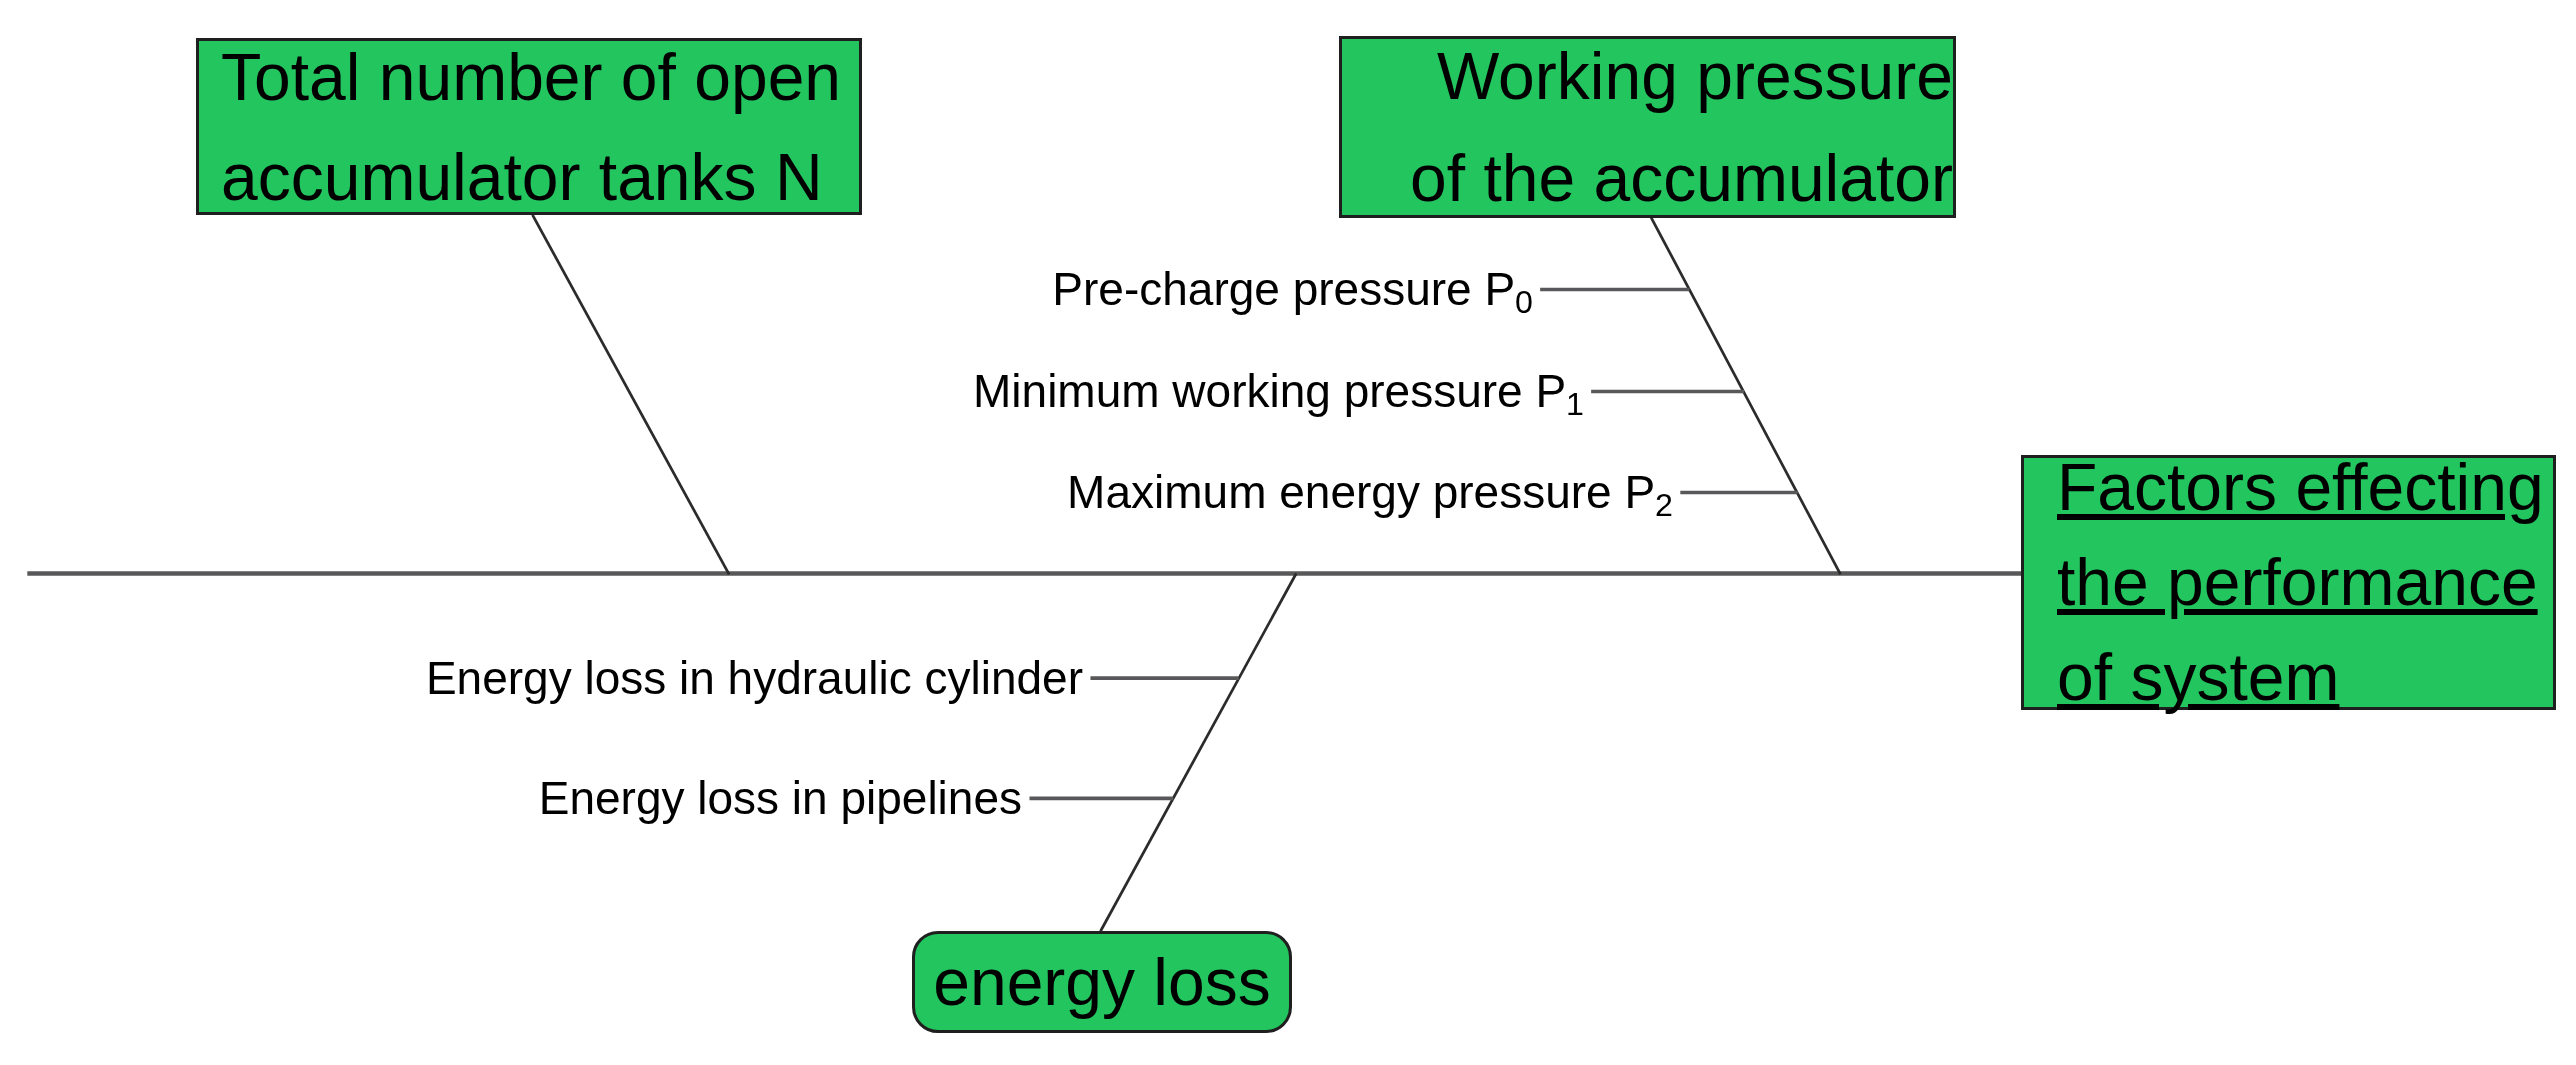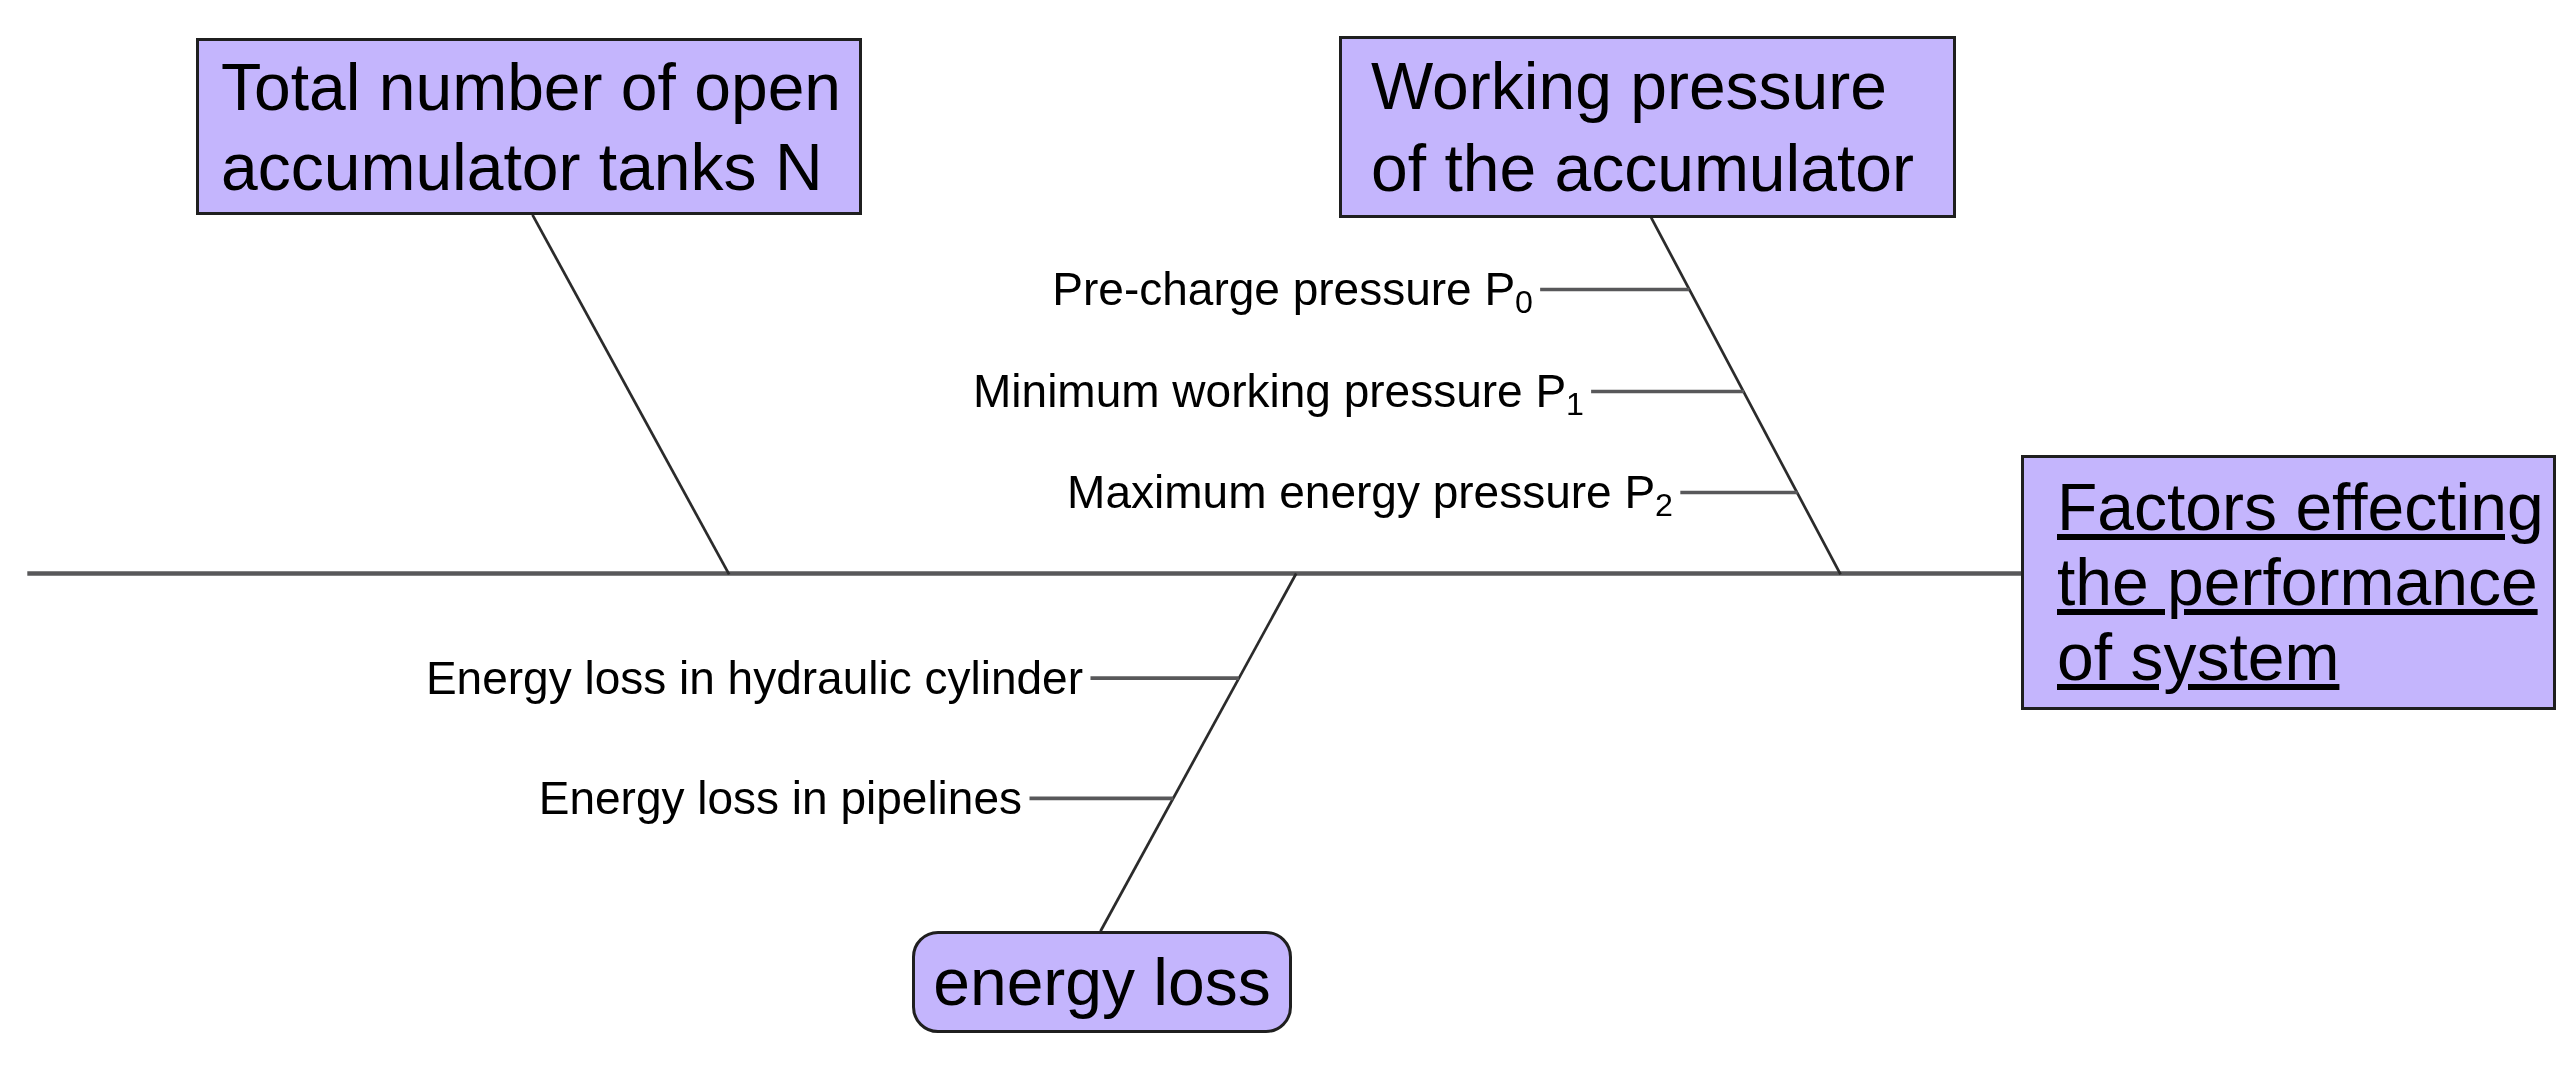--- a/index.html
+++ b/index.html
@@ -10,30 +10,30 @@
   .canvas{
     position:relative;width:2576px;height:1066px;overflow:hidden;
     background:var(--background);color:var(--text);
     font-family:"Liberation Sans","DejaVu Sans",sans-serif;
   }
   svg.lines{position:absolute;left:0;top:0;width:2576px;height:1066px;display:block;}
   .spine{stroke:var(--spine);stroke-width:5;}
   .bone{stroke:var(--bone);stroke-width:3;}
   .tick{stroke:var(--spine);stroke-width:4;}
   .node{
-    position:absolute;box-sizing:border-box;background:#c4b5fd;
+    position:absolute;box-sizing:border-box;background:#22c55e;
     border:3.6px solid var(--border);
     display:flex;flex-direction:column;justify-content:center;
-    font-size:66px;color:var(--text);
+    font-size:66px;color:var(--text);gap:20px;
   }
   .node .bl{white-space:nowrap;}
   .box-tanks{left:196px;top:38px;width:666px;height:177px;padding-left:22px;}
   .box-tanks .bl{line-height:80px;}
   .box-pressure{left:1339px;top:36px;width:617px;height:182px;padding-left:29px;}
-  .box-pressure .bl{line-height:82px;}
+  .box-pressure .bl{line-height:82px;text-align:right;}
   .box-factors{left:2021px;top:455px;width:535px;height:255px;padding-left:33px;}
   .box-factors .bl{line-height:75px;text-decoration:underline;}
   .box-energy{left:912px;top:931px;width:380px;height:102px;align-items:center;padding:0;border-radius:26px;}
   .box-energy .bl{line-height:73px;}
   .branch-label{
     position:absolute;font-size:46px;line-height:73px;white-space:nowrap;color:var(--text);
   }
   .sub{font-size:0.7em;position:relative;top:0.26em;}
 </style>
 </head>

